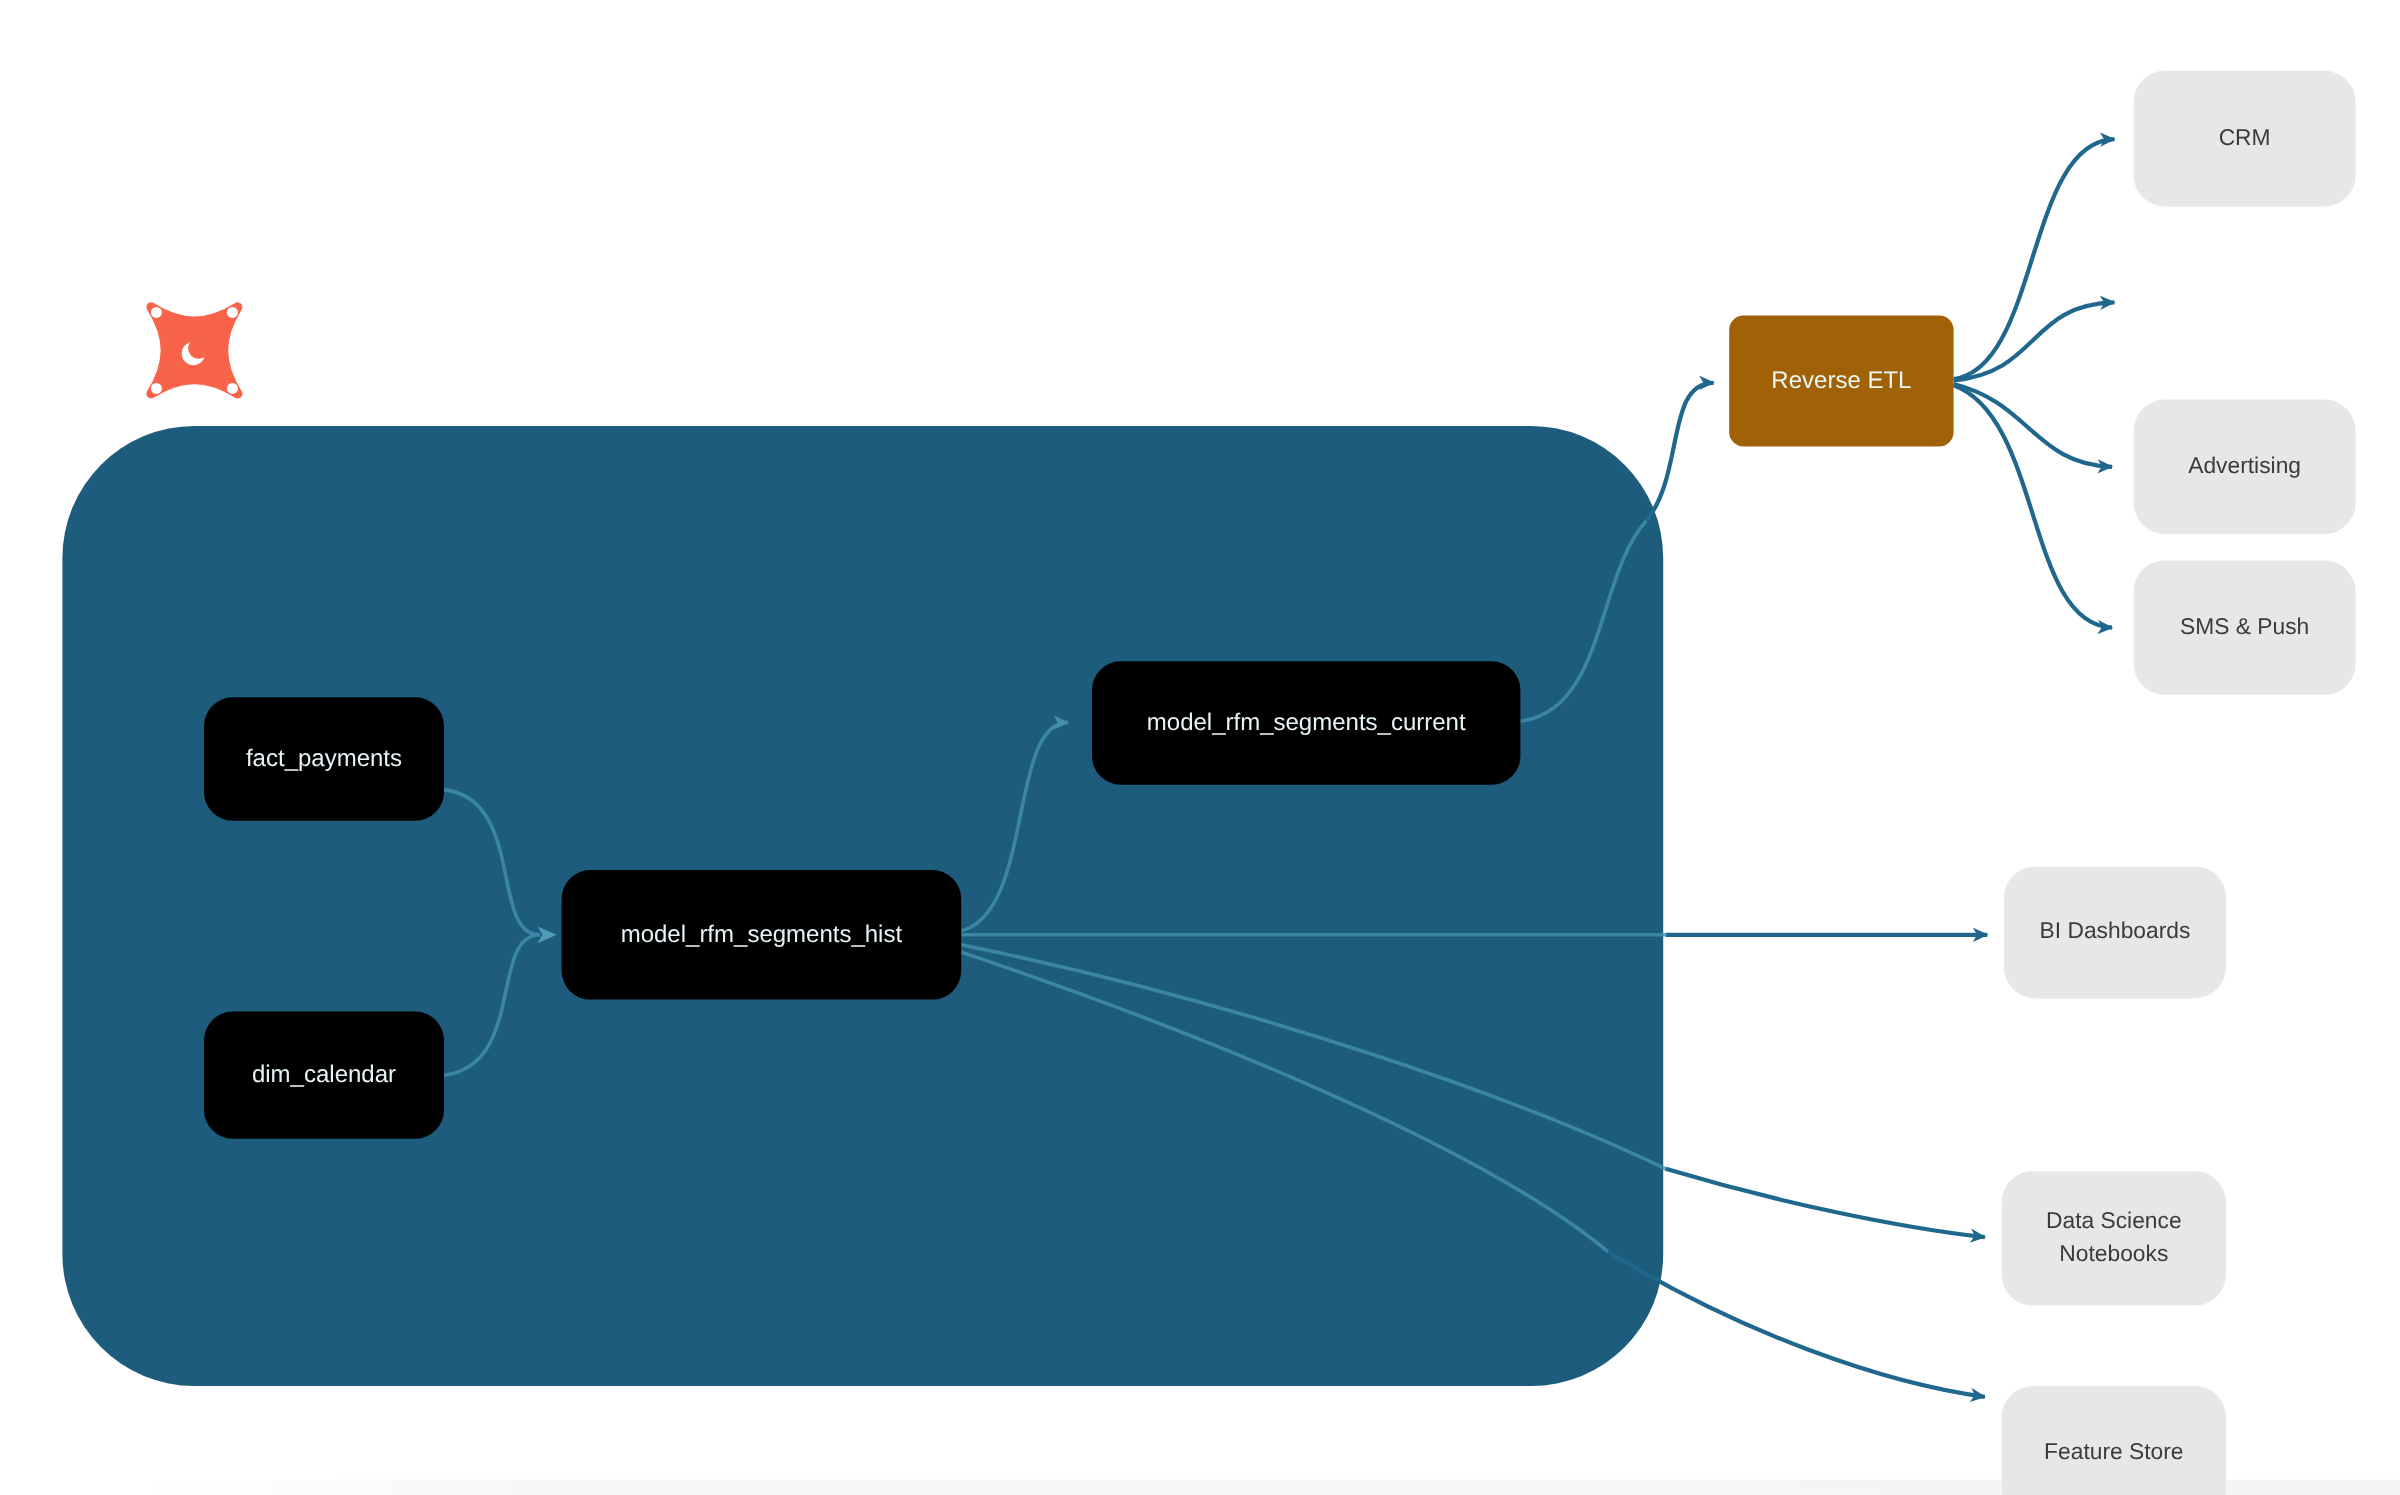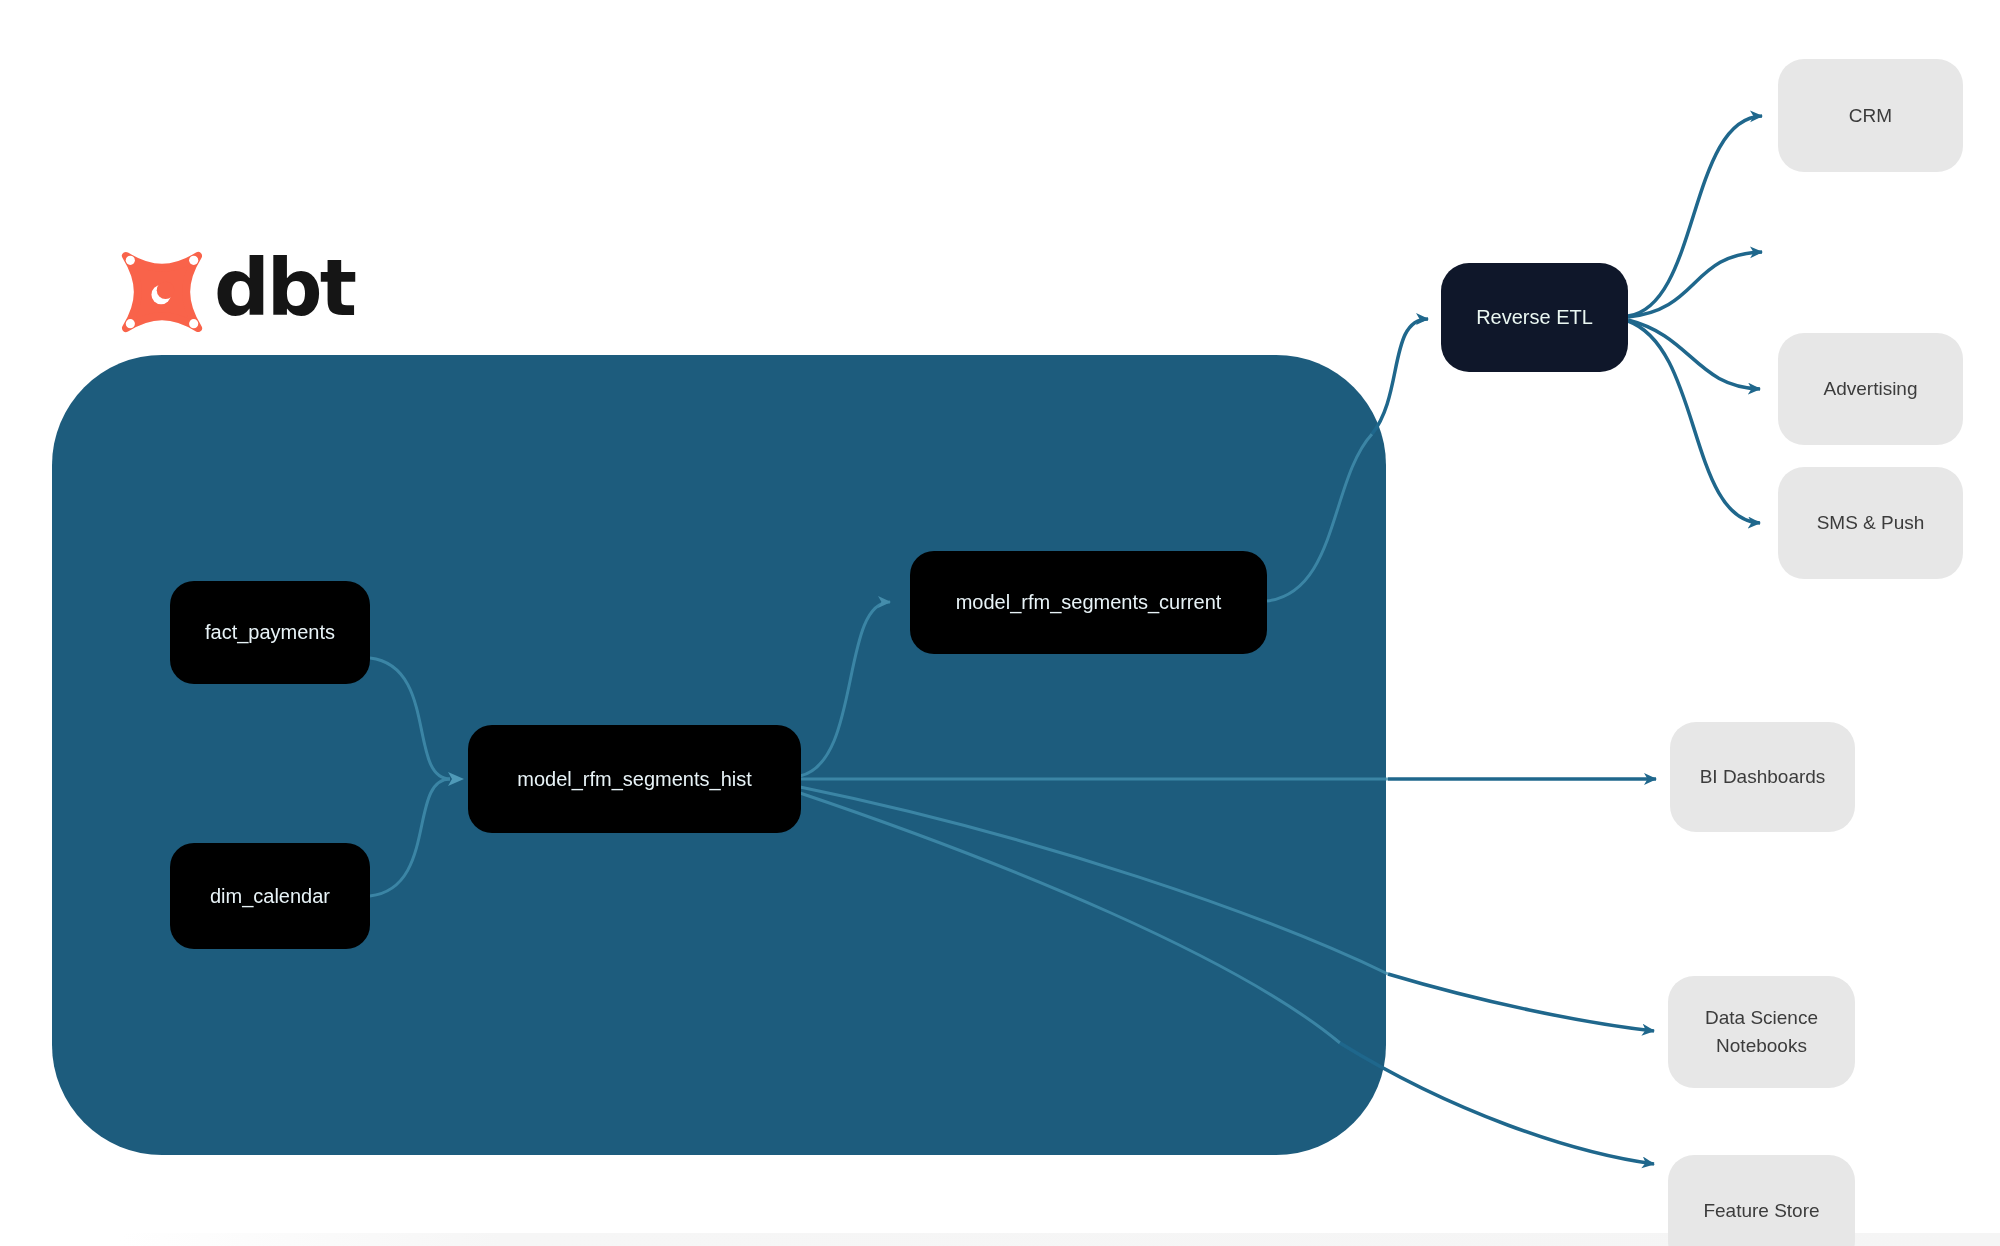--- a/index.html
+++ b/index.html
@@ -8,21 +8,21 @@
 
   
   .container-bg{position:absolute;left:52px;top:355px;width:1334px;height:800px;
     background:#1d5c7d;border-radius:110px;z-index:1;}
   svg.edges{position:absolute;left:0;top:0;z-index:2;}
   .node{position:absolute;z-index:3;display:flex;align-items:center;justify-content:center;
     text-align:center;box-sizing:border-box;}
 
   
   .node.teal{background:#000000;color:#e8f3f7;border-radius:24px;font-size:20px;}
-  .node.green{background:#0f172a;color:#eaf7f2;border-radius:28px;font-size:20px;}
+  .node.green{background:#a16207;color:#eaf7f2;border-radius:12px;font-size:20px;}
   .node.gray{background:#e7e7e7;color:#3c3c3c;border-radius:26px;font-size:19px;line-height:1.45;padding:0 16px;}
 
   
   .logo{position:absolute;left:118px;top:248px;display:flex;align-items:center;z-index:4;}
   .logo-icon{width:88px;height:88px;}
   .logo-text{font-size:78px;font-weight:bold;color:#151515;letter-spacing:-3px;
     margin-left:8px;line-height:1;transform:translateY(-4px);font-family:"DejaVu Sans","Liberation Sans",sans-serif;}
 
   .bottom-band{position:absolute;left:0;bottom:0;width:100%;height:13px;
     background:linear-gradient(90deg,#ffffff 6%,#f6f6f6 25%,#f5f5f5 100%);z-index:0;}
@@ -37,21 +37,20 @@
   <div class="logo">
     <svg class="logo-icon" viewBox="0 0 100 100">
       <path d="M 9 9 C 38 27, 62 27, 91 9 C 73 38, 73 62, 91 91 C 62 73, 38 73, 9 91 C 27 62, 27 38, 9 9 Z" fill="#f9634a" stroke="#f9634a" stroke-width="9" stroke-linejoin="round"></path>
       <circle cx="14" cy="14" r="5.2" fill="#ffffff"></circle>
       <circle cx="86" cy="14" r="5.2" fill="#ffffff"></circle>
       <circle cx="14" cy="86" r="5.2" fill="#ffffff"></circle>
       <circle cx="86" cy="86" r="5.2" fill="#ffffff"></circle>
       <circle cx="49" cy="53" r="11" fill="#ffffff"></circle>
       <circle cx="54" cy="48" r="10" fill="#f9634a"></circle>
     </svg>
-    <div class="logo-text">dbt</div>
   </div>
 
   <div class="container-bg"></div>
 
   <svg class="edges" width="2000" height="1246" viewBox="0 0 2000 1246">
     <defs>
       <marker id="arrowDark" markerUnits="userSpaceOnUse" markerWidth="16" markerHeight="14" refX="12" refY="6" orient="auto">
         <path d="M0,0 L13,6 L0,12 L3.5,6 Z" fill="#1f678c"></path>
       </marker>
       <marker id="arrowLight" markerUnits="userSpaceOnUse" markerWidth="16" markerHeight="14" refX="12" refY="6" orient="auto">

